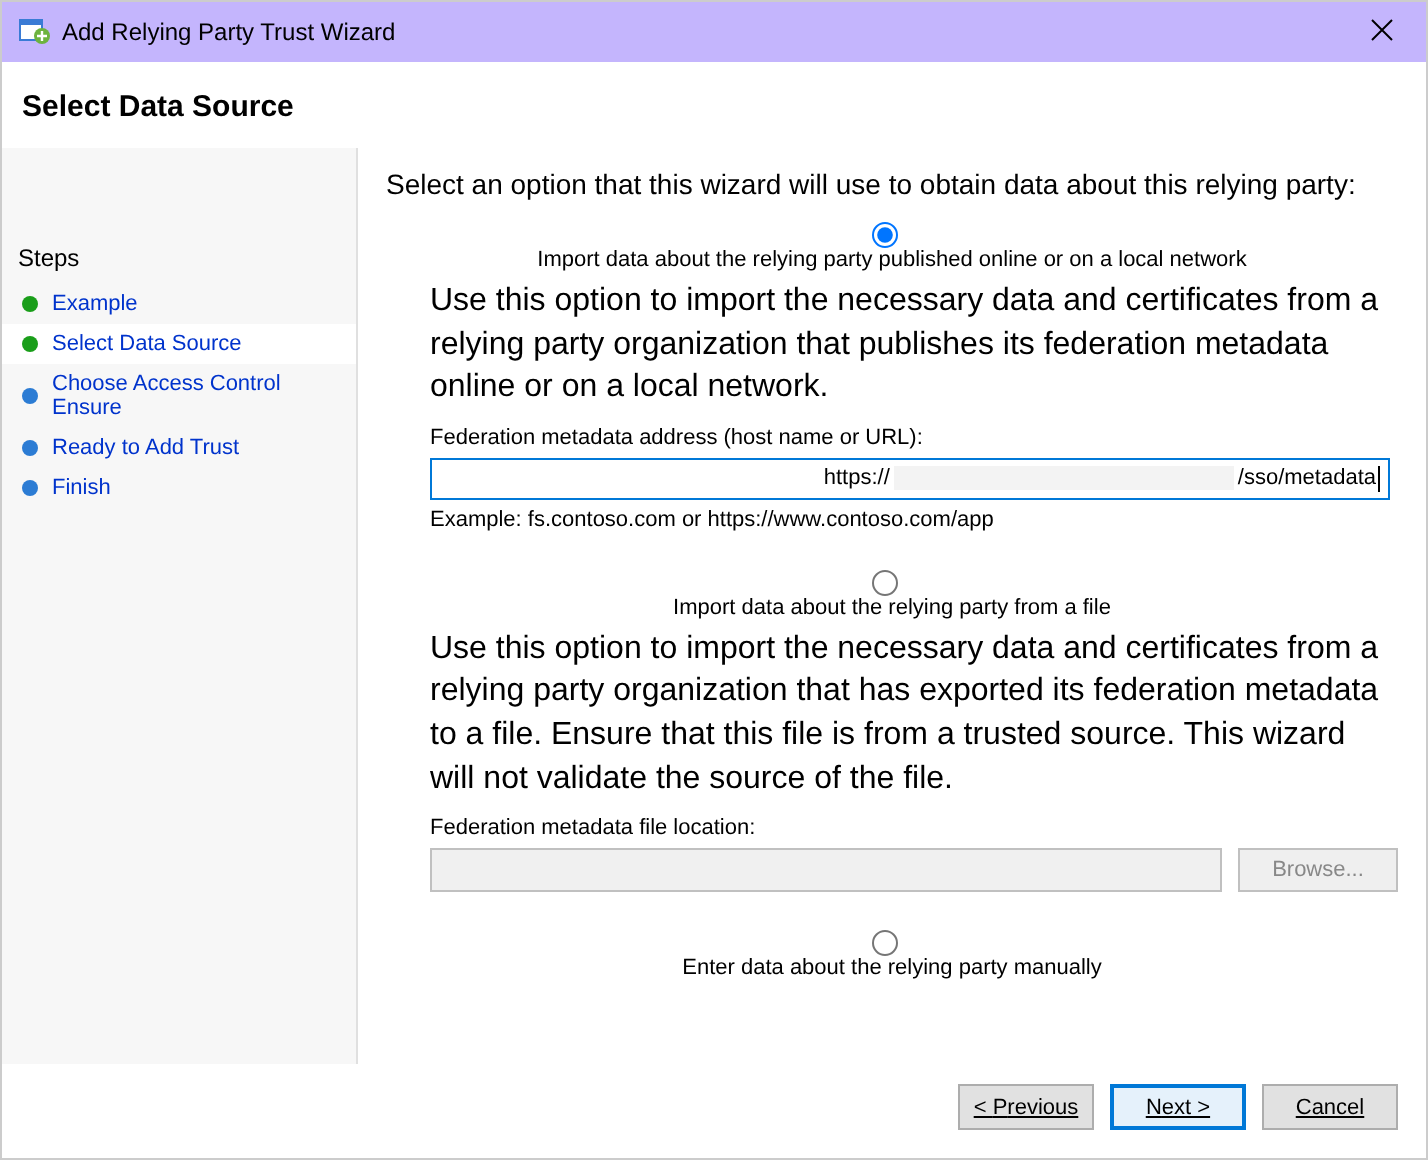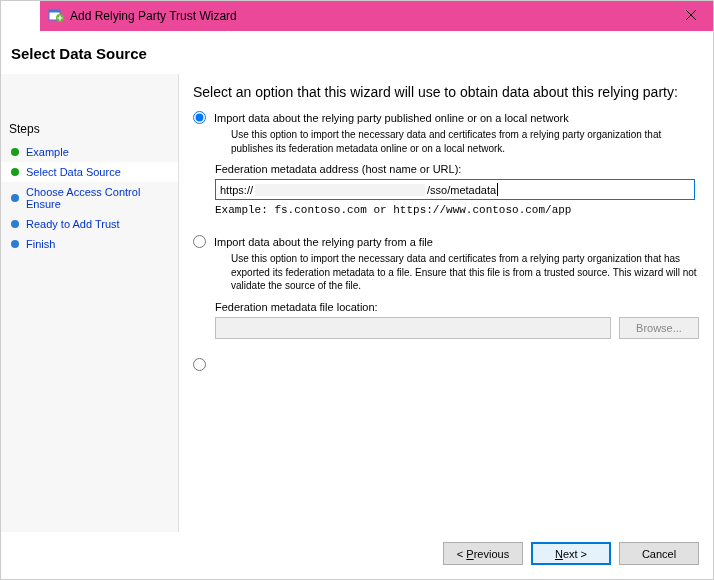--- a/index.html
+++ b/index.html
@@ -12,22 +12,21 @@
   height: 580px;
   border: 1px solid #ccc;
   display: flex;
   flex-direction: column;
 }
 .titlebar {
   height: 30px;
   display: flex;
   align-items: center;
   padding: 0 8px;
-  background: #ec4899;
-  margin-left: 39px;
+  background: #c4b5fd;
 }
 .titlebar .icon { margin-right: 6px; }
 .titlebar .title { font-size: 12px; }
 .titlebar .spacer { flex: 1; }
 .close-x { font-size: 14px; color: #000; padding: 0 8px; }
 .header-banner {
   padding: 14px 10px 12px;
   font-size: 15px;
   font-weight: bold;
 }
@@ -62,52 +61,53 @@
 }
 .bullet.blue { background: #2c7cd4; }
 .content {
   flex: 1;
   padding: 10px 14px 0 14px;
   overflow: auto;
 }
 .intro { font-size: 14px; margin-bottom: 10px; }
 .option-row {
   display: flex;
-  align-items: flex-end;
+  align-items: center;
   margin-bottom: 4px;
+  flex-direction: column;
 }
 .option-row input[type=radio] {
   margin-top: 1px;
   margin-right: 8px;
 }
 .option-row label { font-size: 11px; }
 .desc {
-  font-size: 10px;
-  margin: 4px 0 8px 38px;
+  font-size: 16px;
+  margin: 4px 0 8px 22px;
   line-height: 1.35;
 }
 .sublabel {
   font-size: 11px;
   margin: 6px 0 4px 22px;
 }
 .url-input {
   margin: 0 0 4px 22px;
   width: calc(100% - 26px);
   height: 21px;
   border: 1px solid #0078d7;
   padding: 2px 4px;
   font-size: 11px;
   font-family: inherit;
   outline: none;
+  justify-content: flex-end;
 }
 .example {
   font-size: 11px;
   margin: 0 0 18px 22px;
   color: #000;
-  font-family: Liberation Mono, monospace;
 }
 .file-row {
   display: flex;
   align-items: center;
   margin: 0 0 18px 22px;
 }
 .file-input {
   flex: 1;
   height: 22px;
   border: 1px solid #c0c0c0;
@@ -122,26 +122,27 @@
   background: #efefef;
   color: #888;
 }
 .buttonbar {
   display: flex;
   justify-content: flex-end;
   padding: 10px 14px 14px;
   gap: 8px;
 }
 .wiz-btn {
-  width: 80px;
+  width: 68px;
   height: 23px;
   font-size: 11px;
   border: 1px solid #adadad;
   background: #e1e1e1;
   cursor: pointer;
+  text-decoration: underline;
 }
 .wiz-btn.primary { border: 2px solid #0078d7; background: #e5f1fb; }
 .underline-access { text-decoration: underline; }
 </style>
 </head>
 <body>
 
 <div class="titlebar">
   <span class="icon">
     <svg width="16" height="16" viewBox="0 0 16 16">
@@ -210,20 +211,21 @@
     </div>
     <div class="desc">Use this option to import the necessary data and certificates from a relying party organization that has exported its federation metadata to a file. Ensure that this file is from a trusted source.   This wizard will not validate the source of the file.</div>
     <div class="sublabel">Federation metadata file location:</div>
     <div class="file-row">
       <div class="file-input"></div>
       <button class="browse-btn" disabled="">Browse...</button>
     </div>
 
     <div class="option-row">
       <input type="radio" name="src" style="">
+      <label>Enter data about the relying party manually</label>
     </div>
   </div>
 </div>
 
 <div class="buttonbar">
   <button class="wiz-btn"><span>&lt; </span><span class="underline-access">P</span><span>revious</span></button>
   <button class="wiz-btn primary"><span></span><span class="underline-access">N</span><span>ext &gt;</span></button>
   <button class="wiz-btn">Cancel</button>
 </div>
 

